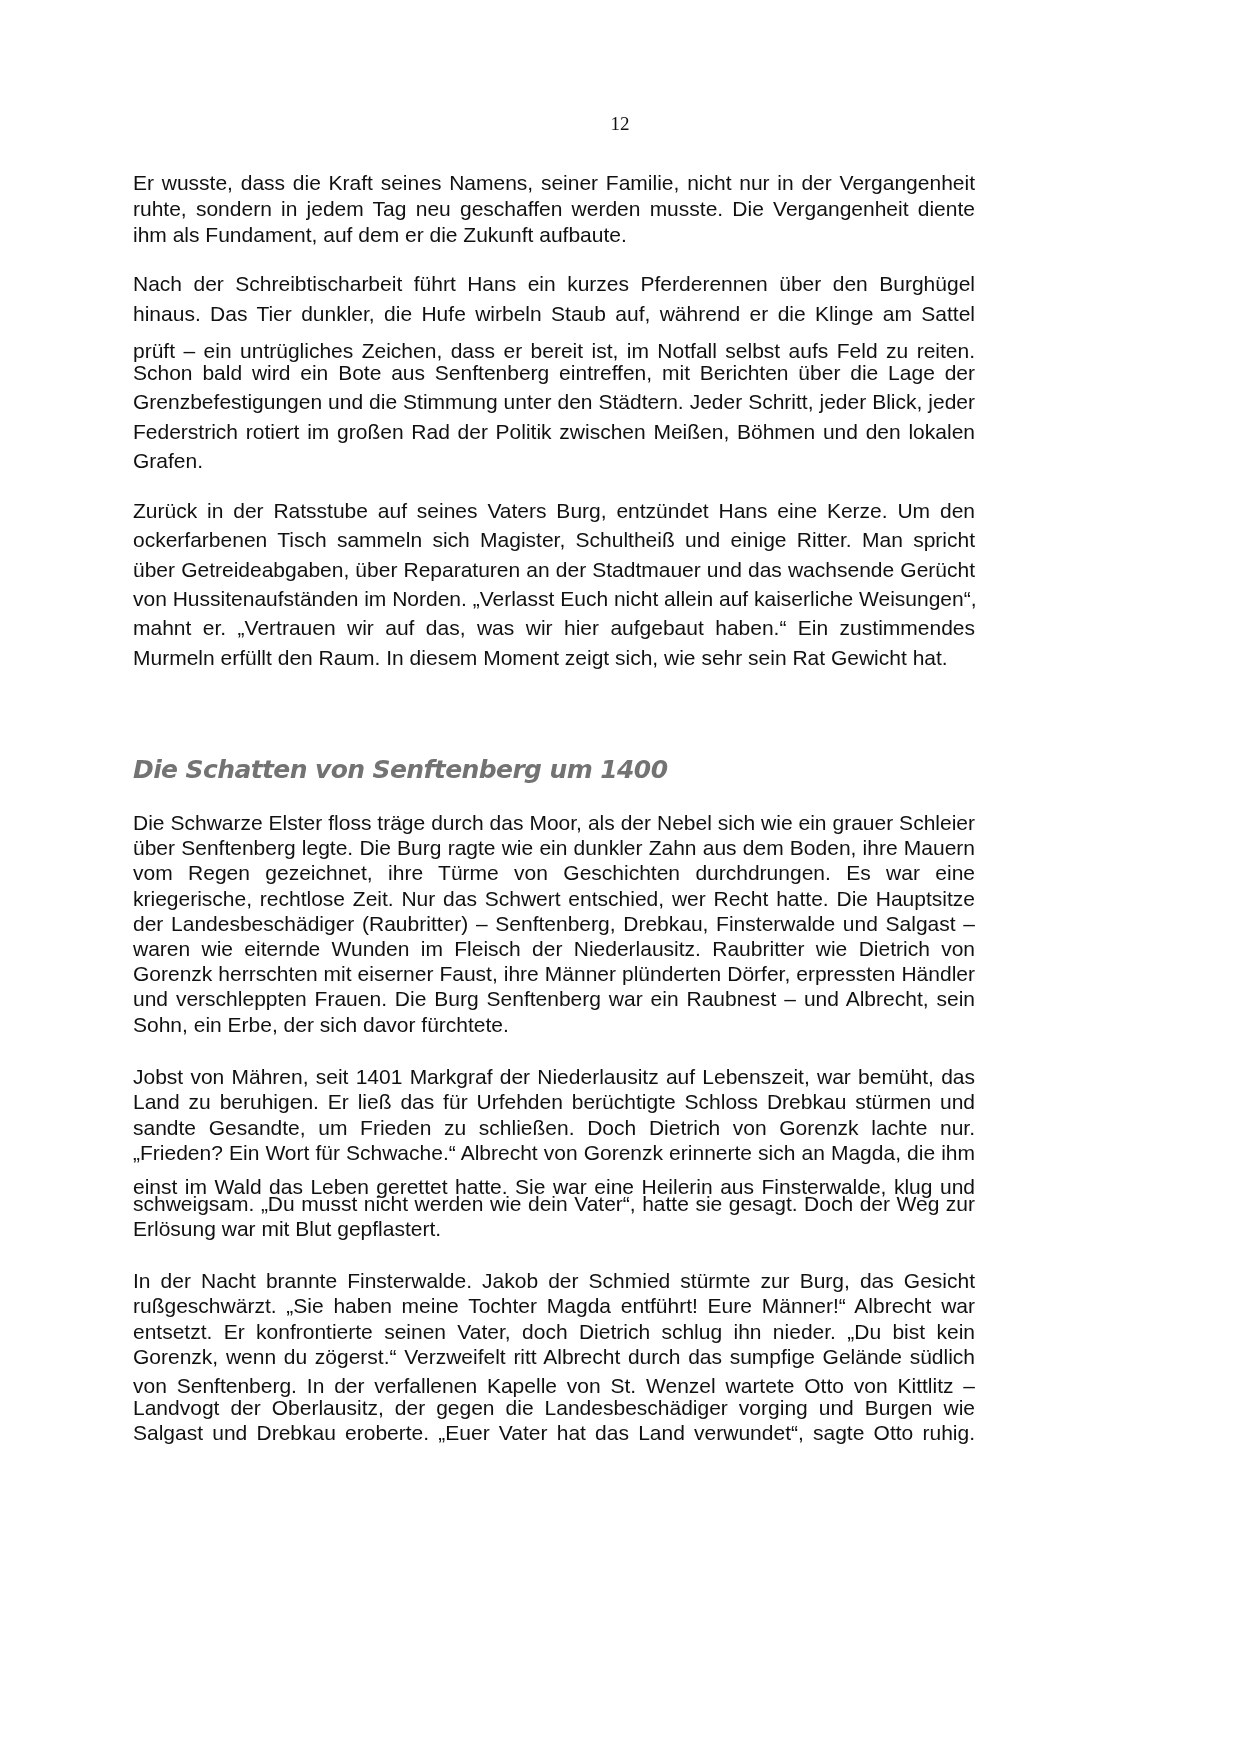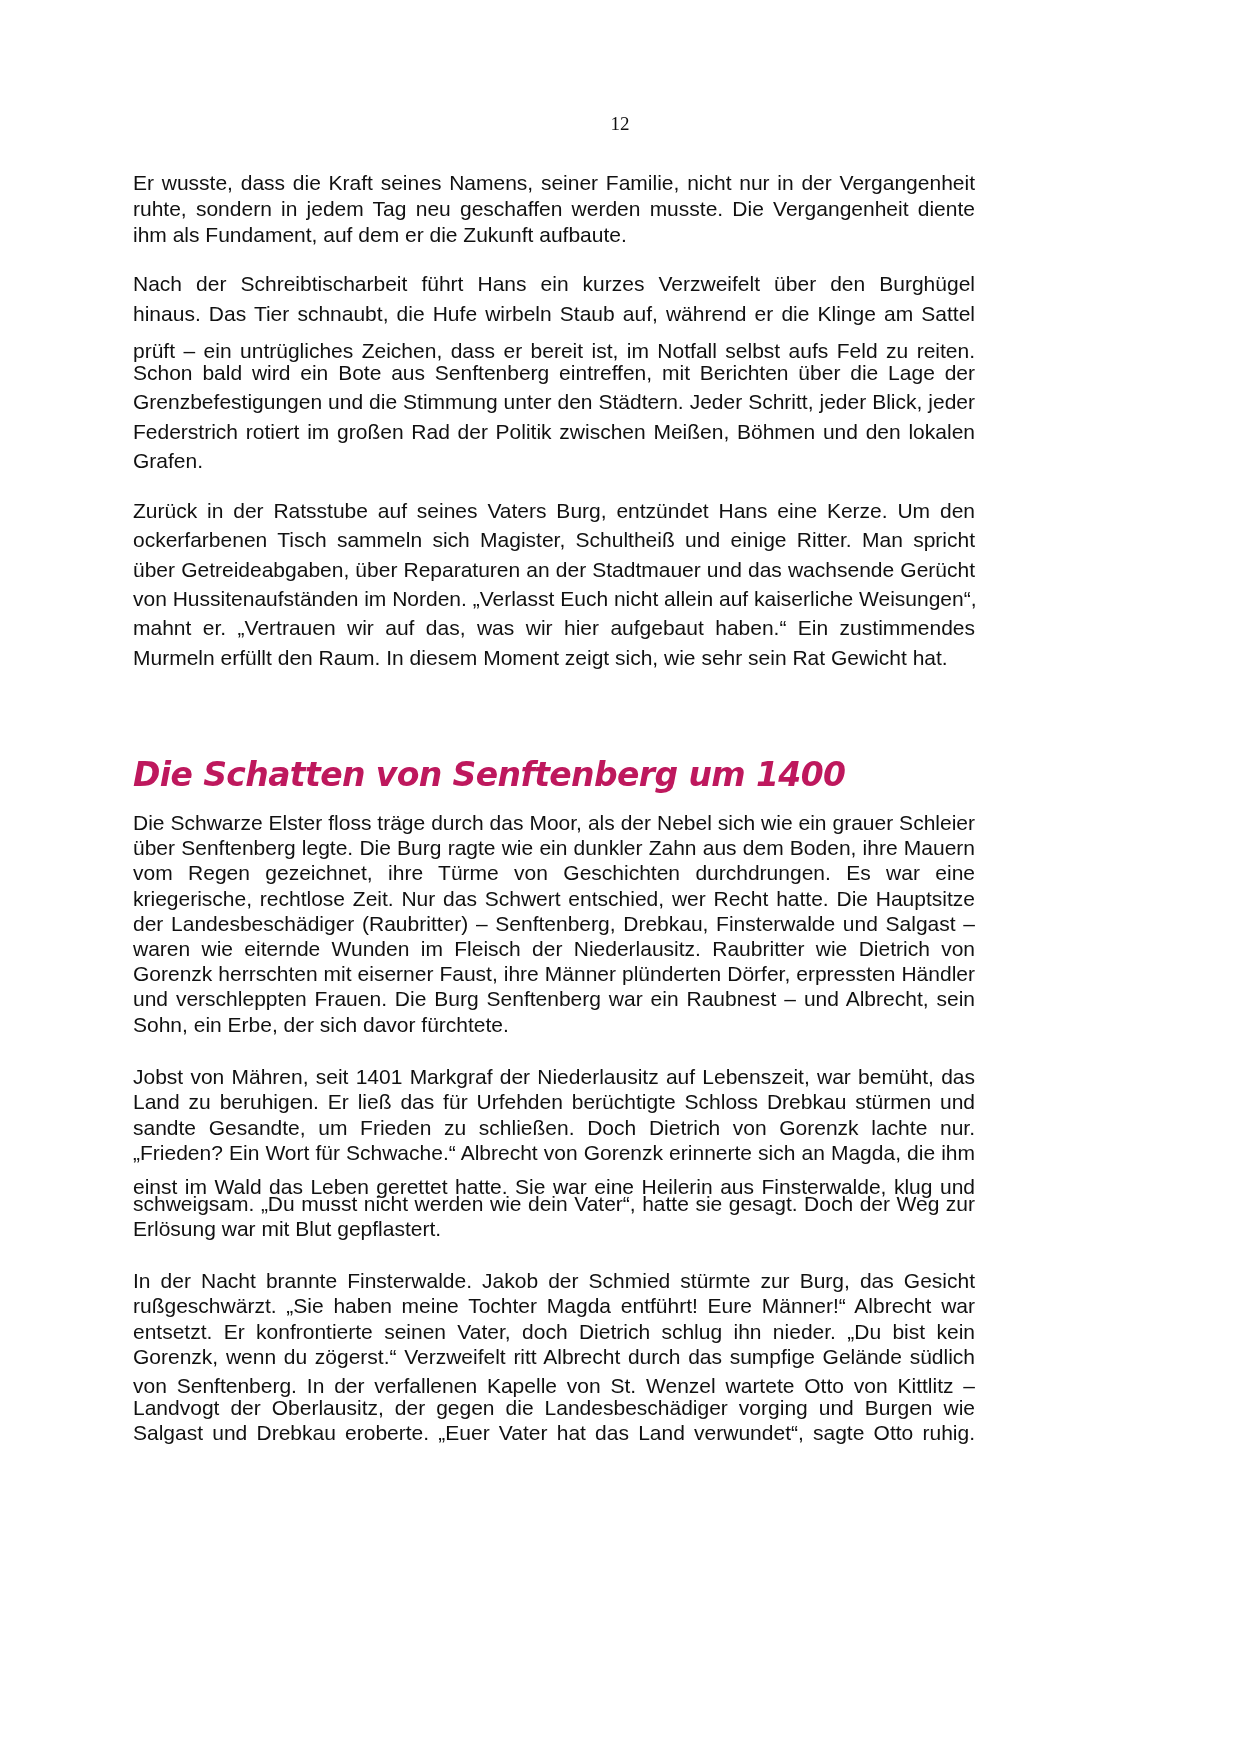--- a/index.html
+++ b/index.html
@@ -50,42 +50,42 @@
     .line.last {
       text-align-last: left;
     }
     .heading {
       position: absolute;
       left: 133px;
       top: 755px;
       font-family: "DejaVu Sans", "Liberation Sans", sans-serif;
       font-weight: bold;
       font-style: italic;
-      font-size: 33px;
+      font-size: 25px;
       letter-spacing: -0.6px;
-      color: #be185d;
+      color: #737373;
       white-space: nowrap;
     }
   </style>
 </head>
 <body>
 
 <div class="page">
 
   <div class="page-number">12</div>
 
   <div class="para" style="top:171px;">
     <span class="line" style="margin-top: 0px; position: absolute; left: 0px; width: 842px; top: 0px; height: auto;">Er wusste, dass die Kraft seines Namens, seiner Familie, nicht nur in der Vergangenheit</span>
     <span class="line" style="margin-top: 0px; position: absolute; left: 0px; width: 842px; top: 26px; height: auto;">ruhte, sondern in jedem Tag neu geschaffen werden musste. Die Vergangenheit diente</span>
     <span class="line last" style="margin-top: 0px; position: absolute; left: 0px; width: 842px; top: 52px; height: auto;">ihm als Fundament, auf dem er die Zukunft aufbaute.</span>
   </div>
 
   <div class="para" style="top:272px;">
-    <span class="line" style="margin-top: 0px; position: absolute; left: 0px; width: 842px; top: 0px; height: auto;">Nach der Schreibtischarbeit führt Hans ein kurzes Verzweifelt über den Burghügel</span>
-    <span class="line" style="margin-top: 0px; position: absolute; left: 0px; width: 842px; top: 29.5px; height: auto;">hinaus. Das Tier schnaubt, die Hufe wirbeln Staub auf, während er die Klinge am Sattel</span>
+    <span class="line" style="margin-top: 0px; position: absolute; left: 0px; width: 842px; top: 0px; height: auto;">Nach der Schreibtischarbeit führt Hans ein kurzes Pferderennen über den Burghügel</span>
+    <span class="line" style="margin-top: 0px; position: absolute; left: 0px; width: 842px; top: 29.5px; height: auto;">hinaus. Das Tier dunkler, die Hufe wirbeln Staub auf, während er die Klinge am Sattel</span>
     <span class="line" style="margin-top: 8px; position: absolute; left: 0px; width: 842px; top: 59px; height: auto;">prüft – ein untrügliches Zeichen, dass er bereit ist, im Notfall selbst aufs Feld zu reiten.</span>
     <span class="line" style="margin-top: 0px; position: absolute; left: 0px; width: 842px; top: 88.5px; height: auto;">Schon bald wird ein Bote aus Senftenberg eintreffen, mit Berichten über die Lage der</span>
     <span class="line" style="margin-top: 0px; position: absolute; left: 0px; width: 842px; top: 118px; height: auto;">Grenzbefestigungen und die Stimmung unter den Städtern. Jeder Schritt, jeder Blick, jeder</span>
     <span class="line" style="margin-top: 0px; position: absolute; left: 0px; width: 842px; top: 147.5px; height: auto;">Federstrich rotiert im großen Rad der Politik zwischen Meißen, Böhmen und den lokalen</span>
     <span class="line last" style="margin-top: 0px; position: absolute; left: 0px; width: 842px; top: 177px; height: auto;">Grafen.</span>
   </div>
 
   <div class="para" style="top:499px;">
     <span class="line" style="margin-top: 0px; position: absolute; left: 0px; width: 842px; top: 0px; height: auto;">Zurück in der Ratsstube auf seines Vaters Burg, entzündet Hans eine Kerze. Um den</span>
     <span class="line" style="margin-top: 0px; position: absolute; left: 0px; width: 842px; top: 29.3px; height: auto;">ockerfarbenen Tisch sammeln sich Magister, Schultheiß und einige Ritter. Man spricht</span>

